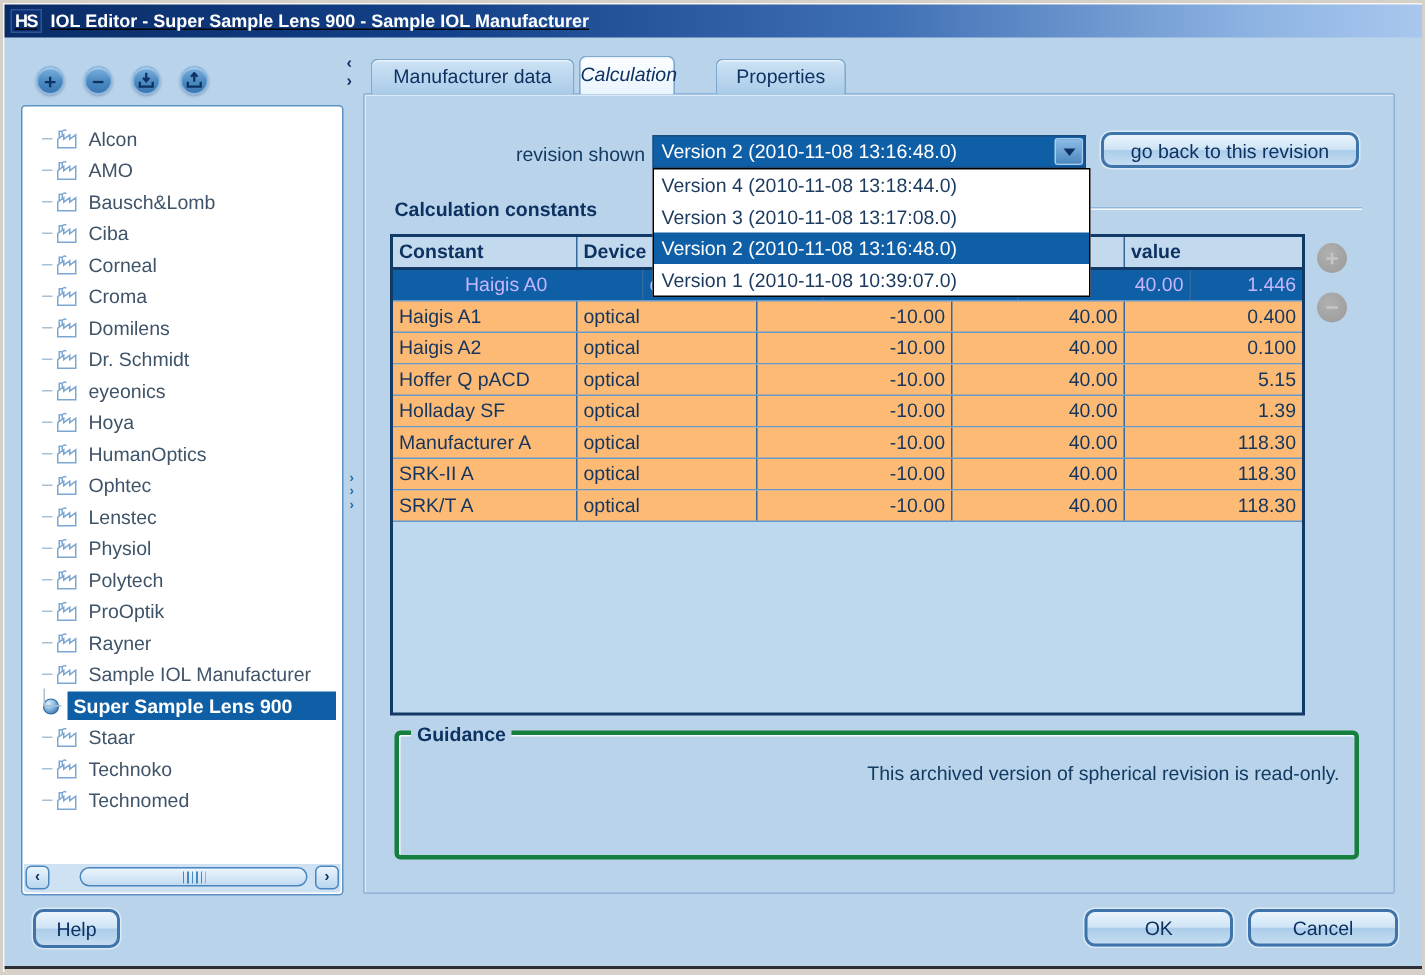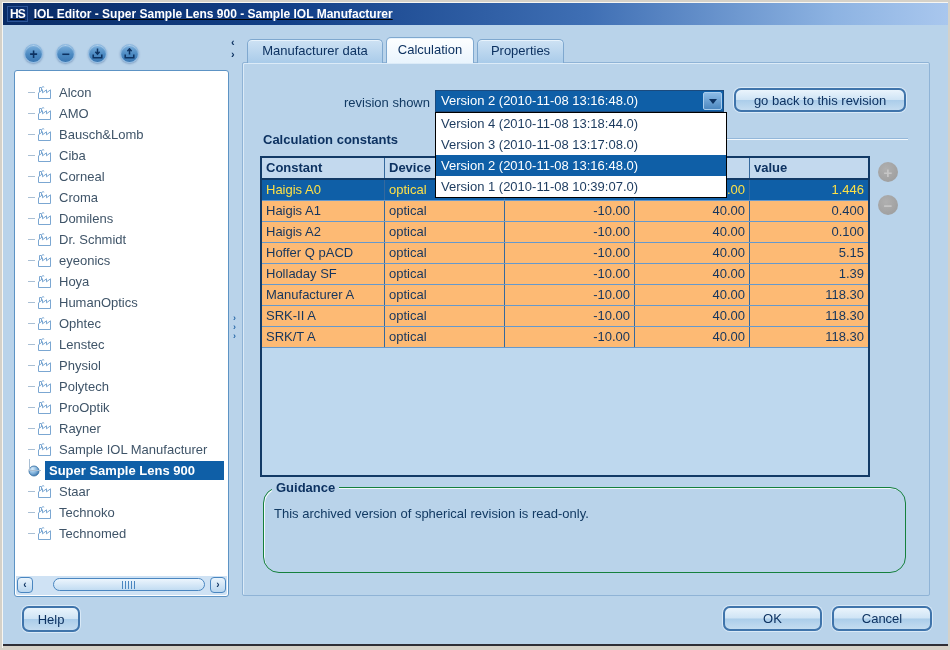--- a/index.html
+++ b/index.html
@@ -82,34 +82,34 @@
   .etch { position:absolute; left:438px; top:138px; width:470px; height:0;
     border-top:1px solid #93b7da; border-bottom:1px solid #f2f8fd; z-index:3; }
 
   
   .table { position:absolute; left:260px; top:156px; width:610px; height:321px;
     border:2px solid #123a66; background:#bed8ee; z-index:3; }
   .thead { display:flex; height:22px; background:#c3d9ee; border-bottom:2px solid #123a66;
     font-weight:bold; font-size:13px; color:#0d3261; }
   .thead .cell { line-height:20px; }
   .trow { display:flex; height:21px; background:#fdba74; border-bottom:1px solid #6699cc; font-size:13px; color:#14355e; }
-  .trow.sel { background:#0f5fa7; color:#fde047; }
+  .trow.sel { background:#0f5fa7; color:#c4b5fd;padding-left:44px; }
   .cell { padding:0 4px; line-height:20px; border-right:1px solid #35699e; overflow:hidden; white-space:nowrap; }
   .c0 { width:123px; } .c1 { width:120px; } .c2 { width:130px; text-align:right; }
   .c3 { width:115px; text-align:right; } .c4 { flex:1; border-right:none; }
   .trow .c4 { text-align:right; }
 
   
   .gray-btn { position:absolute; left:878px; width:20px; height:20px; border-radius:50%;
     background:radial-gradient(circle at 40% 35%,#b0b0b0,#9a9a9a); z-index:3;
     display:flex; align-items:center; justify-content:center; color:#c6c6c6; font-weight:bold; font-size:15px; line-height:1; }
 
   
   .guidance { position:absolute; left:263px; top:487px; width:643px; height:86px;
-    border:1px solid #15803d; border-radius:16px; box-shadow:inset 1px 1px 0 #f2f8fd; z-index:3; }
+    border:3px solid #15803d; border-radius:4px; box-shadow:inset 1px 1px 0 #f2f8fd; z-index:3;text-align:right; }
   .guidance-title { position:absolute; top:-8px; left:8px; background:#b9d3ea; padding:0 4px;
     font-size:13px; font-weight:bold; color:#0d3261; }
   .guidance-text { padding:18px 10px 0 10px; font-size:13px; color:#123a63; }
 
   
   .help-btn { position:absolute; left:22px; top:606px; width:58px; height:26px; z-index:3; }
   .ok-btn { position:absolute; left:723px; top:606px; width:99px; height:25px; z-index:3; }
   .cancel-btn { position:absolute; left:832px; top:606px; width:100px; height:25px; z-index:3; }
 
   
@@ -407,21 +407,21 @@
       <div class="sb-btn" style="left:1px;">‹</div>
       <div class="sb-thumb">
           <div class="sb-grip"></div>
         </div>
       <div class="sb-btn" style="right:1px;">›</div>
     </div>
   </div>
 
   <div id="tabbar">
       <div class="tab" style="left: 247px; top: 39px; width: 136px; height: 24px; line-height: 22px;">Manufacturer data</div>
-      <div class="tab active" style="left: 386px; top: 37px; width: 88px; height: 26px; line-height: 24px;">Calculation</div>
+      <div class="tab active" style="left: 386px; top: 37px; width: 64px; height: 26px; line-height: 24px; font-style: italic;">Calculation</div>
       <div class="tab" style="left: 477px; top: 39px; width: 87px; height: 24px; line-height: 22px;">Properties</div>
     </div>
 
   <div class="content-panel"></div>
 
   <div class="rev-label">revision shown</div>
   <div class="combo">
     <span>Version 2 (2010-11-08 13:16:48.0)</span>
     <div class="combo-arrow">
         <i></i>

